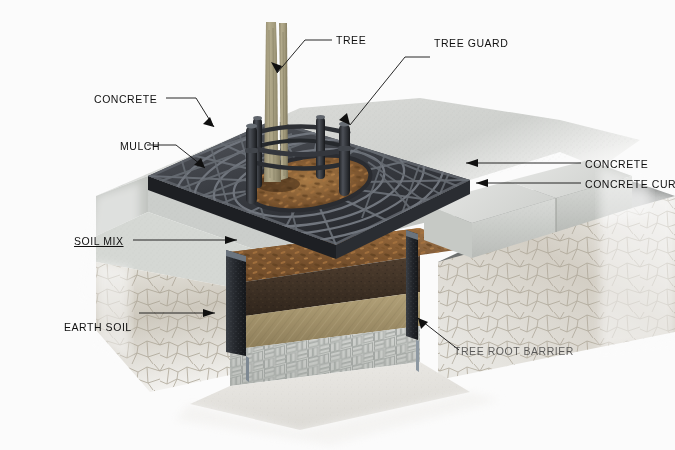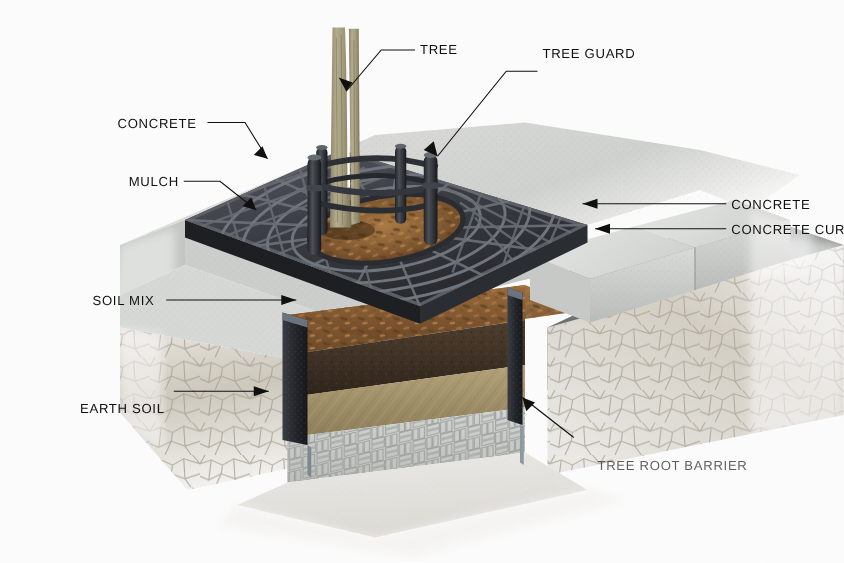--- a/index.html
+++ b/index.html
@@ -29,26 +29,26 @@
     font-size: 10.5px;
     letter-spacing: 0.55px;
     color: #101010;
     white-space: nowrap;
     line-height: 1;
   }
   
   #lbl-tree          { left: 336px; top: 35px; }
   #lbl-treeguard     { left: 434px; top: 38px; }
   #lbl-concrete-l    { left: 94px;  top: 94px; }
-  #lbl-mulch         { left: 103px; top: 141px; }
+  #lbl-mulch         { left: 120px; top: 141px; }
   #lbl-concrete-r    { left: 585px; top: 159px; }
   #lbl-curb          { left: 585px; top: 179px; }
-  #lbl-soilmix       { left: 74px;  top: 236px; }
+  #lbl-soilmix       { left: 74px;  top: 236px; text-decoration: underline; }
   #lbl-earthsoil     { left: 64px;  top: 322px; }
-  #lbl-rootbarrier   { left: 478px; top: 346px; margin-top: 22px; }
+  #lbl-rootbarrier   { left: 454px; top: 346px; }
   .artifact {
     
     filter: blur(0.55px) contrast(0.55);
     opacity: 0.85;
   }
 </style>
 </head>
 <body>
 
 <div id="stage">

